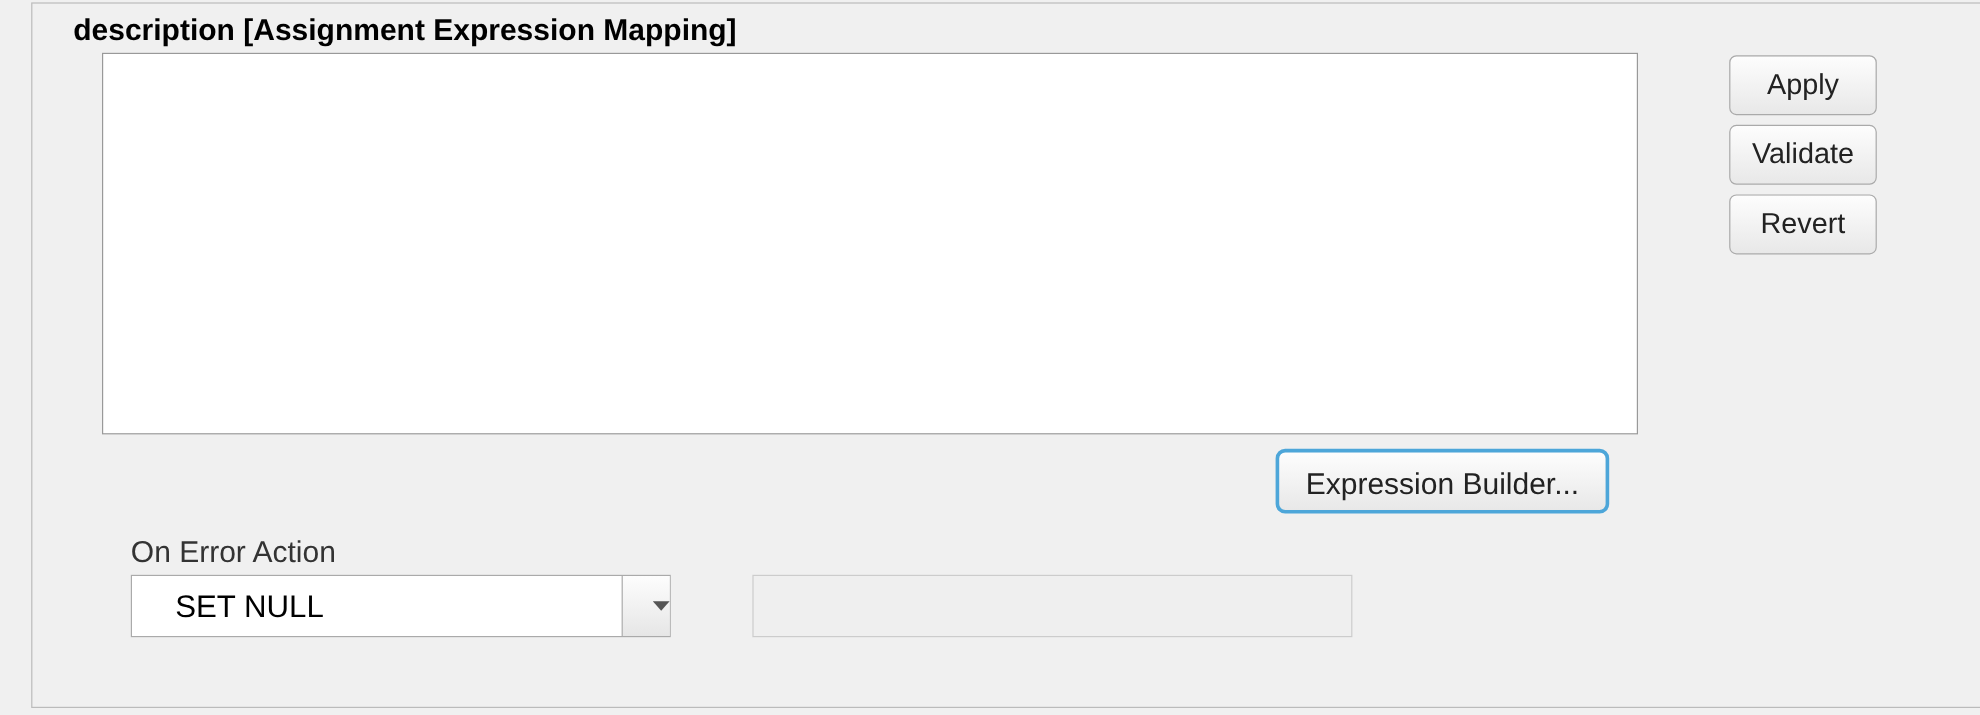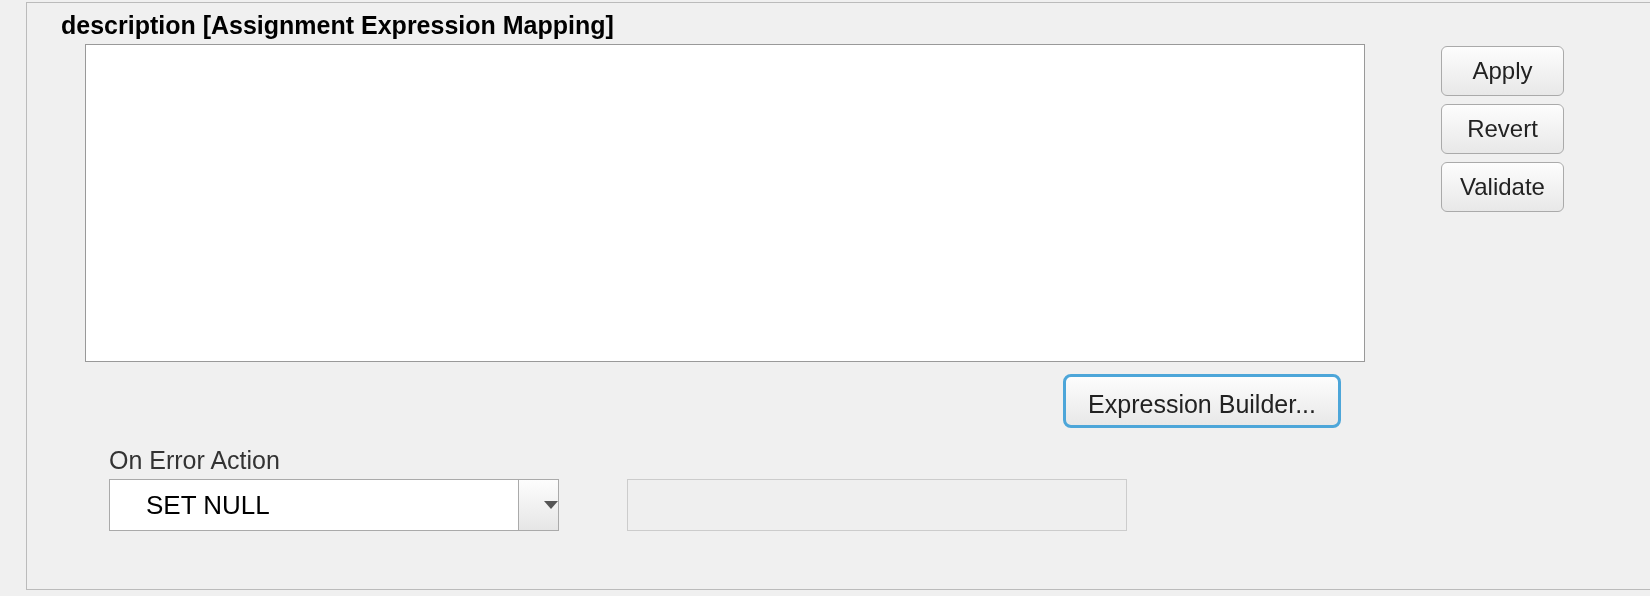--- a/index.html
+++ b/index.html
@@ -150,22 +150,22 @@
 <body>
 
 <div class="panel">
 
   <div class="header-title">description   [Assignment Expression Mapping]</div>
 
   <div class="main-row">
     <textarea class="expression-textarea" style=""></textarea>
     <div class="side-buttons">
       <button class="btn">Apply</button>
+      <button class="btn">Validate</button>
       <button class="btn">Revert</button>
-      <button class="btn">Validate</button>
     </div>
   </div>
 
   <div class="expression-builder-row">
     <button class="expr-builder-btn">Expression Builder...</button>
   </div>
 
   <div class="bottom-row">
     <div class="field-group">
       <div class="field-label">On Error Action</div>

